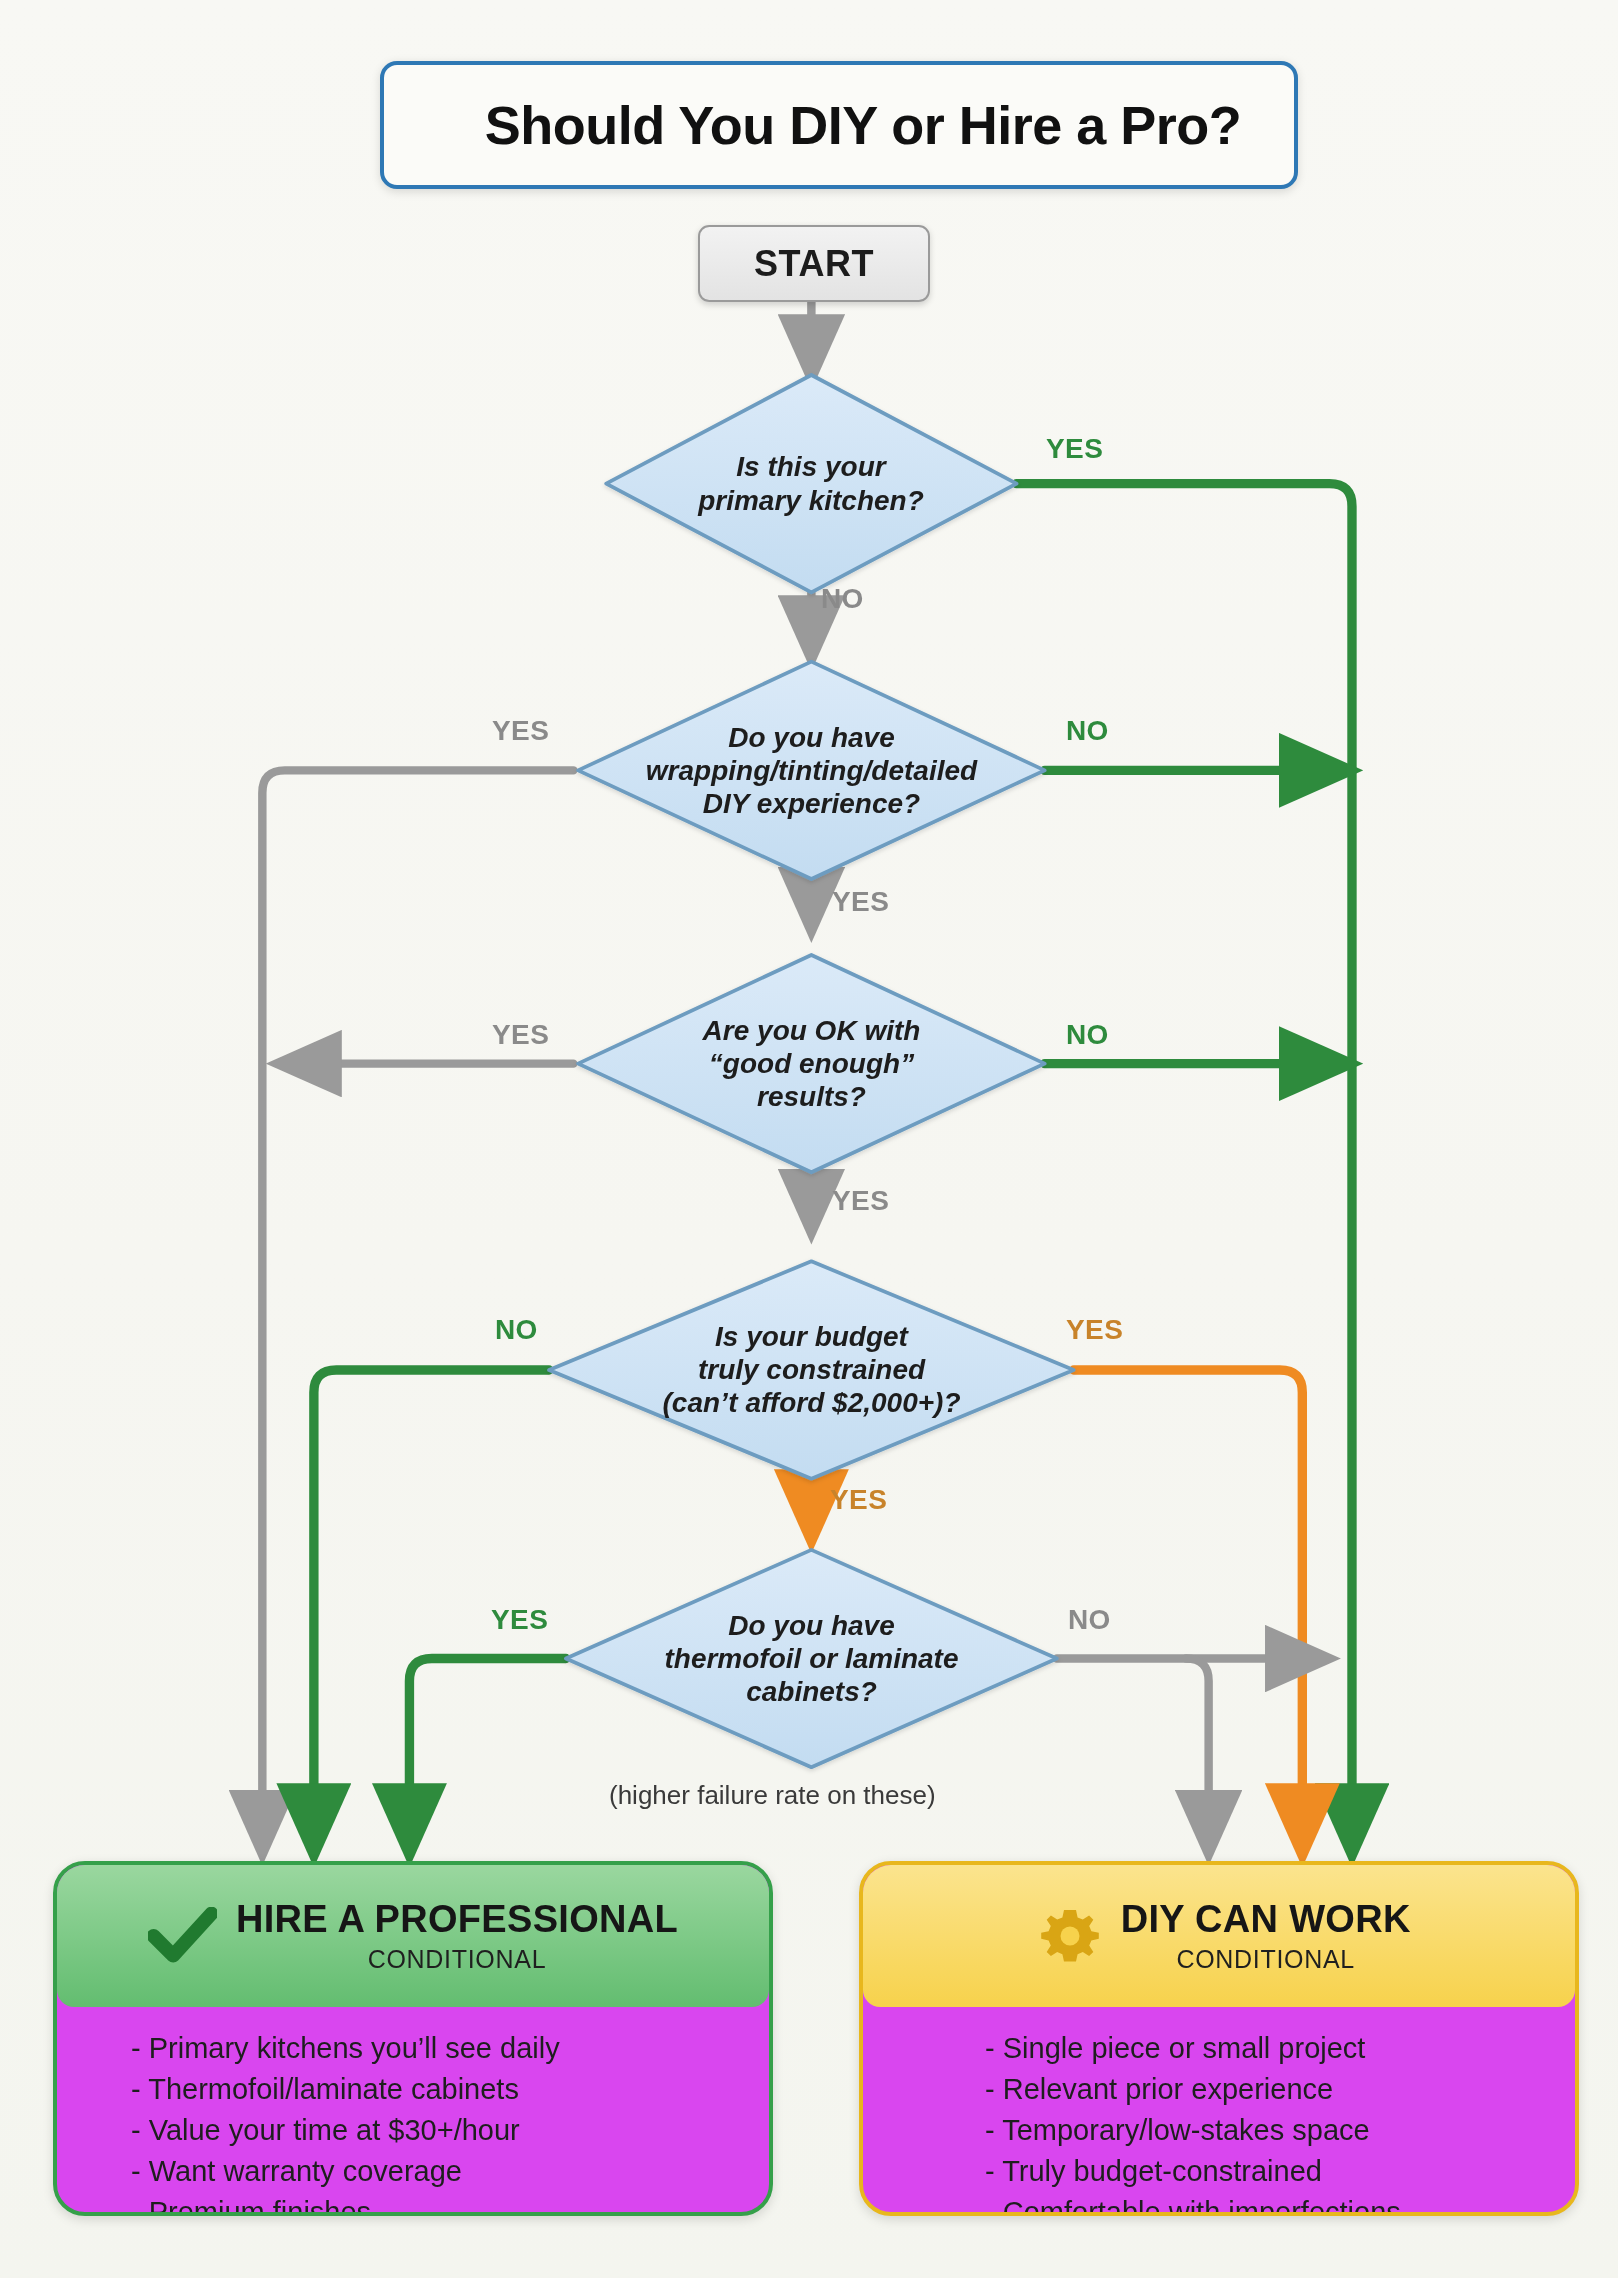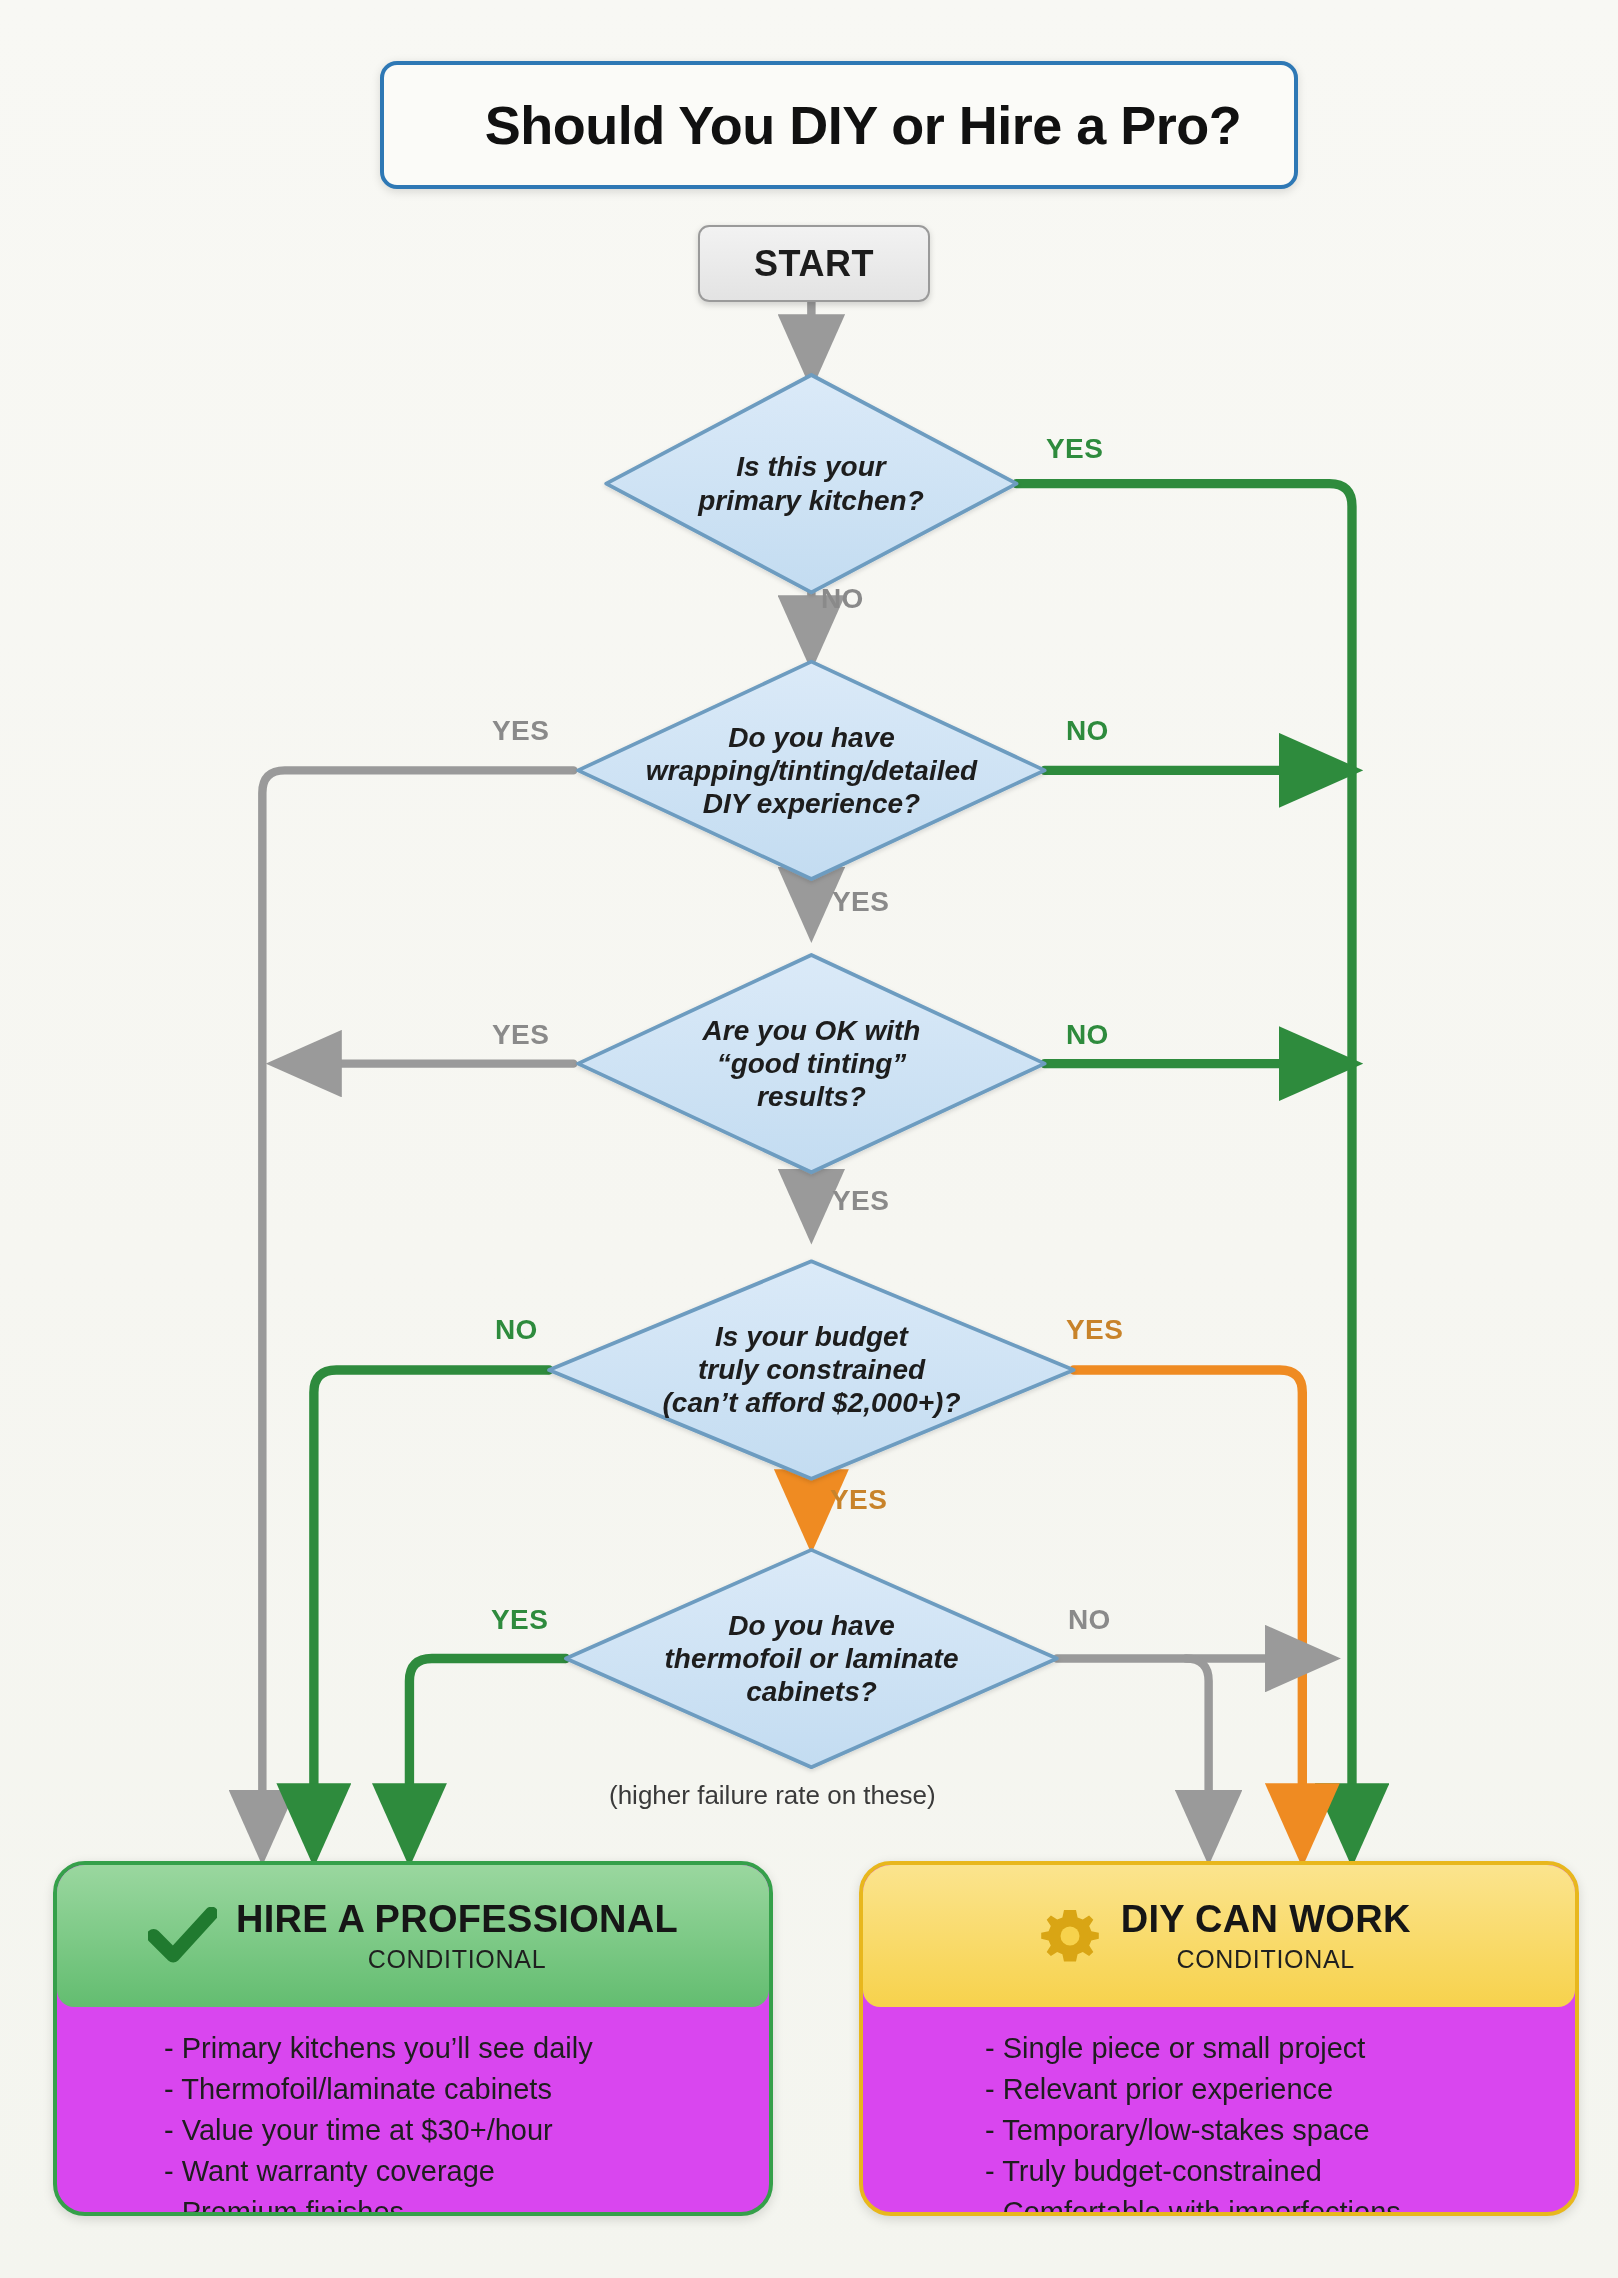--- a/index.html
+++ b/index.html
@@ -82,21 +82,21 @@
   .head-main{font-size:38px;font-weight:bold;color:#161616;letter-spacing:0.3px;}
   .head-sub{font-size:25px;color:#1f1f1f;letter-spacing:0.7px;margin-top:5.6px;}
   .bullets{
     padding:20.6px 0 0 0;margin:0;list-style:none;
     display:flex;flex-direction:column;align-items:center;
   }
   .bullets li{
     font-size:29px;color:#1e1e1e;line-height:1.42;
     width:100%;box-sizing:border-box;
   }
-  #list-pro{padding-left:107px;}
+  #list-pro{padding-left:74px;}
   #list-diy{padding-left:122px;}
 </style>
 </head>
 <body>
 
 <div id="stage">
 
   <svg id="flow" viewBox="0 0 1728 2432">
     <defs>
       <linearGradient id="gdiamond" x1="0" y1="0" x2="0" y2="1">
@@ -172,21 +172,21 @@
   </div>
 
   <div class="node-text" style="left:578px;top:690px;width:467px;height:161px;">
     <div class="dtext">Do you have</div>
     <div class="dtext">wrapping/tinting/detailed</div>
     <div class="dtext">DIY experience?</div>
   </div>
 
   <div class="node-text" style="left:578px;top:983px;width:467px;height:161px;">
     <div class="dtext">Are you OK with</div>
-    <div class="dtext">“good tinting”</div>
+    <div class="dtext">“good enough”</div>
     <div class="dtext">results?</div>
   </div>
 
   <div class="node-text" style="left:549px;top:1289px;width:525px;height:161px;">
     <div class="dtext">Is your budget</div>
     <div class="dtext">truly constrained</div>
     <div class="dtext">(can’t afford $2,000+)?</div>
   </div>
 
   <div class="node-text" style="left:566px;top:1578px;width:491px;height:161px;">

